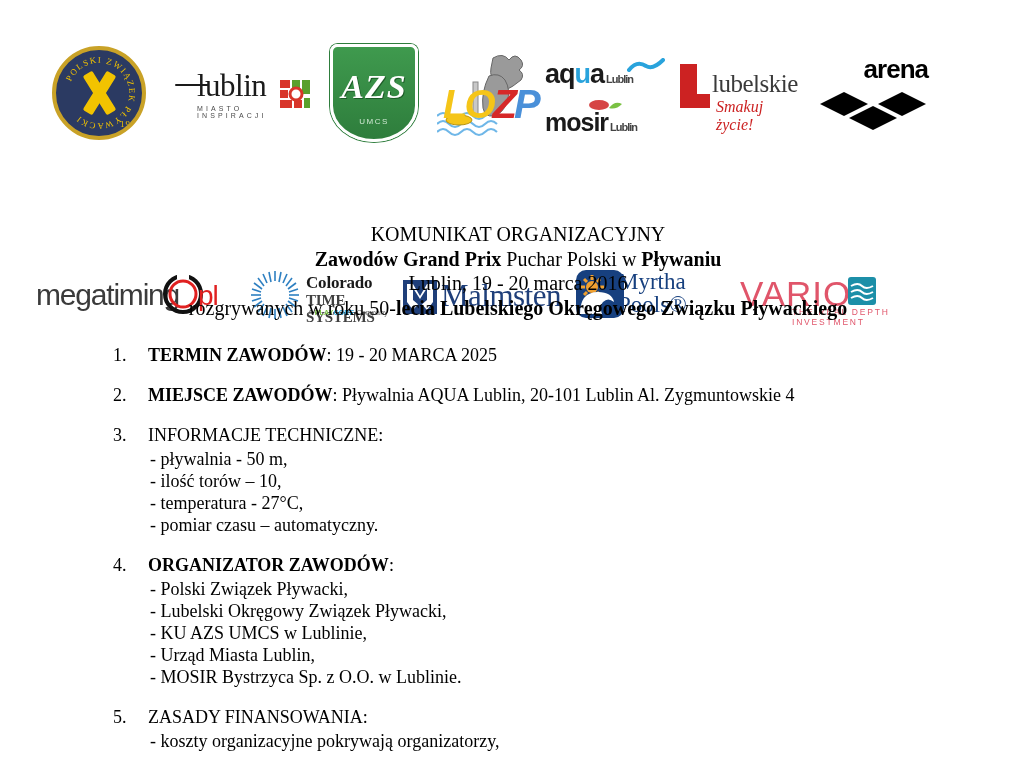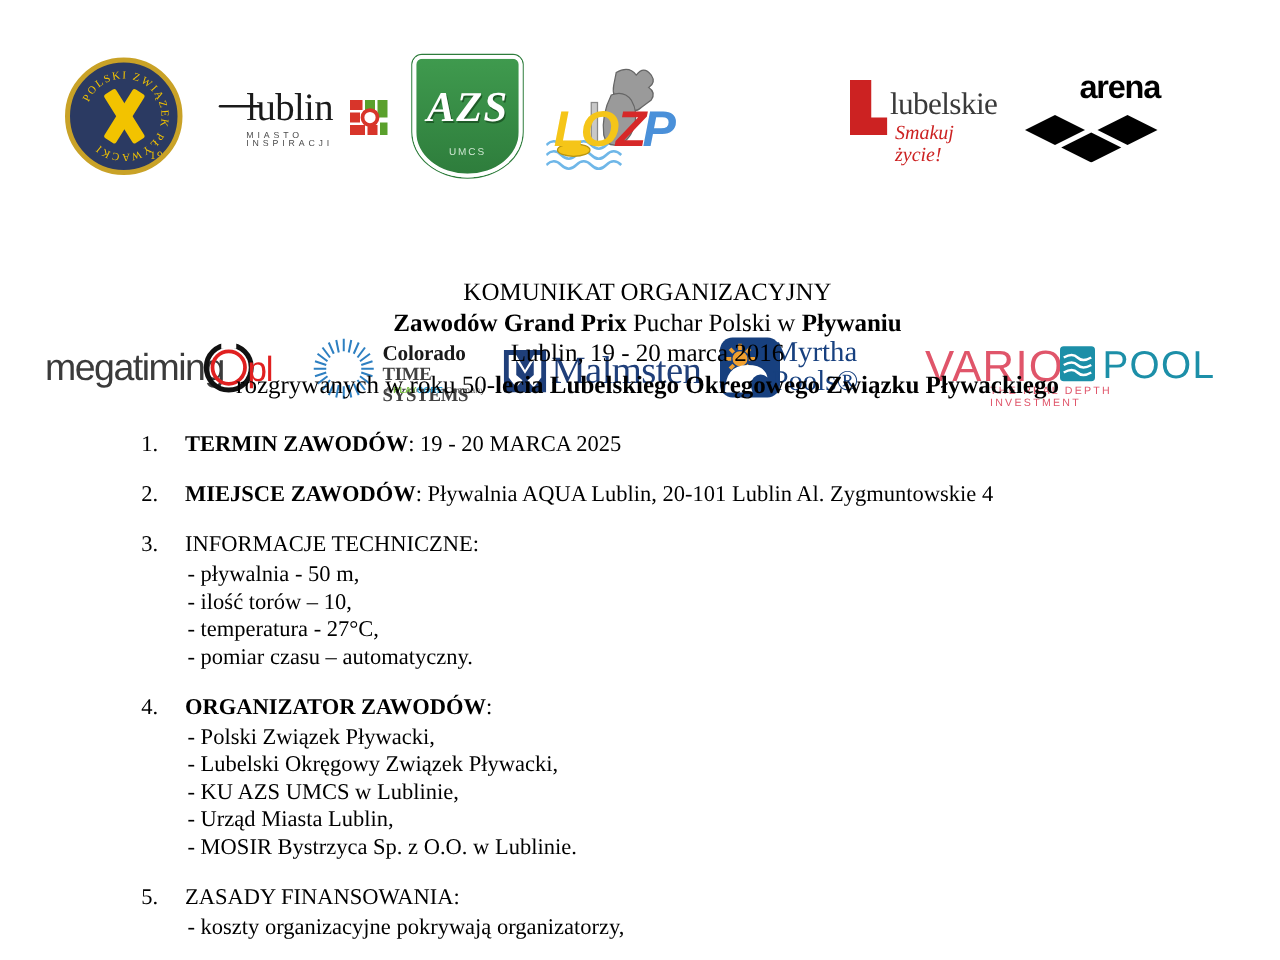--- a/index.html
+++ b/index.html
@@ -434,20 +434,31 @@
         <ellipse cx="22" cy="14" rx="13" ry="5" fill="#f5c518" stroke="#b89410" stroke-width="1"></ellipse>
       </svg>
       <svg viewBox="0 0 100 96" style="position:absolute;left:0;top:0;width:100px;height:96px;">
         <path d="M56,10 q10,-6 16,2 q6,-8 12,0 q4,6 -2,10 q6,4 2,10 l-8,6 q-4,4 -10,2 l-6,-6 q-8,-4 -6,-14 z" fill="#9a9a9a" stroke="#666" stroke-width="1"></path>
         <path d="M52,28 q10,-4 16,4 q6,10 2,22 q-4,12 -14,14 q-8,1 -10,-8 q-2,-16 6,-32 z" fill="#9a9a9a" stroke="#666" stroke-width="1"></path>
         <rect x="36" y="34" width="5" height="34" fill="#c8c8c8" stroke="#888" stroke-width="1"></rect>
       </svg>
       <div class="lozp-letters"><span class="lozp-l">L</span><span class="lozp-o">O</span><span class="lozp-z">Z</span><span class="lozp-p">P</span></div>
     </div>
 
+    <div class="logo aqua">
+      <svg class="aqua-swoosh" width="38" height="18" viewBox="0 0 38 18">
+        <path d="M2,12 q8,-10 17,-4 q7,4 17,-6" fill="none" stroke="#29a3dc" stroke-width="4" stroke-linecap="round"></path>
+      </svg>
+      <div class="aqua-word">aq<span class="q">u</span>a<span class="aqua-sub">Lublin</span></div>
+      <svg class="mosir-mark" width="36" height="14" viewBox="0 0 36 14">
+        <ellipse cx="12" cy="7" rx="10" ry="5" fill="#d64545"></ellipse>
+        <path d="M22,10 q6,-8 13,-4 q-6,6 -13,4 z" fill="#7ac143"></path>
+      </svg>
+      <div class="mosir-word"><span>mosir</span><span class="aqua-sub">Lublin</span></div>
+    </div>
 
     <div class="logo lubelskie">
       <div class="lub-L"></div>
       <div class="lub-word">lubelskie</div>
       <div class="lub-tag">Smakuj życie!</div>
     </div>
 
     <div class="logo arena">
       <div class="arena-word">arena</div>
       <svg class="arena-diamonds" viewBox="0 0 110 44">
@@ -540,21 +551,20 @@
 
     <div class="logo vario">
       <div class="vr-vario">VARIO</div>
       <div class="vr-box">
         <svg viewBox="0 0 28 28" width="28" height="28">
           <path d="M3,9 q7,-4 11,0 t11,0" fill="none" stroke="#ffffff" stroke-width="2"></path>
           <path d="M3,15 q7,-4 11,0 t11,0" fill="none" stroke="#ffffff" stroke-width="2"></path>
           <path d="M3,21 q7,-4 11,0 t11,0" fill="none" stroke="#ffffff" stroke-width="2"></path>
         </svg>
       </div>
-      <div class="vr-pool">POOL</div>
       <div class="vr-tag">THE REAL DEPTH INVESTMENT</div>
     </div>
   </div>
 </div>
 
 <div class="doc">
 
   <div class="title-block">
     <div class="title-line">KOMUNIKAT ORGANIZACYJNY</div>
     <div class="title-line"><span class="b">Zawodów Grand Prix</span><span> Puchar Polski w </span><span class="b">Pływaniu</span></div>

